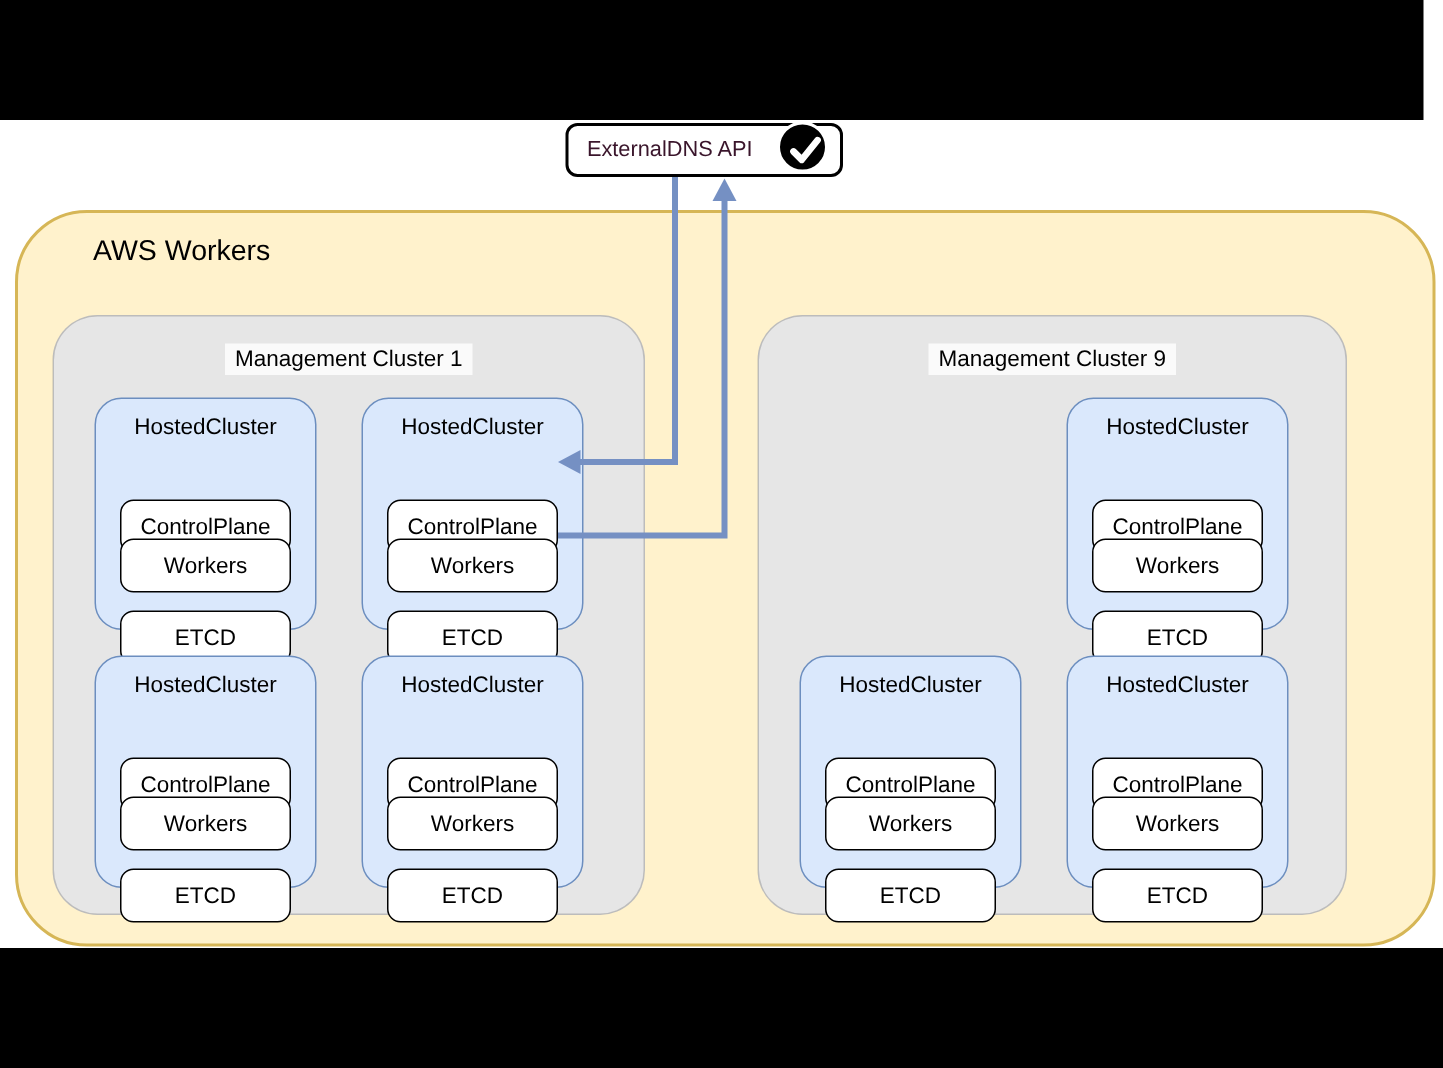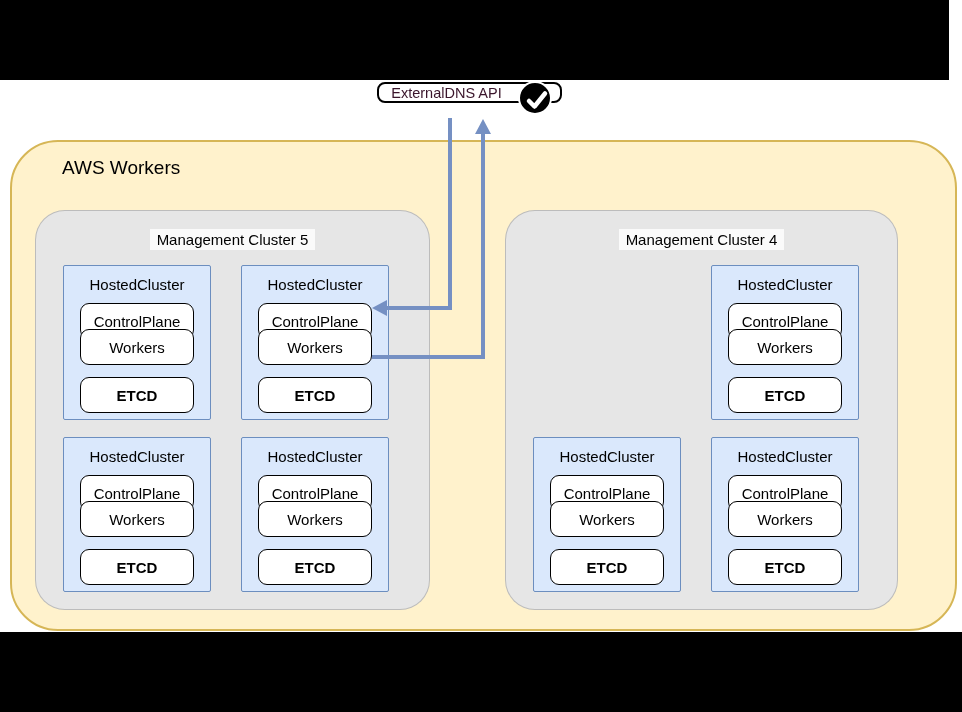--- a/index.html
+++ b/index.html
@@ -30,37 +30,37 @@
   .mgmt-2{left:505px;width:393px;}
   .mgmt-label{
     left:0;right:0;top:18px;text-align:center;font-size:15px;color:#000;
   }
   .mgmt-label span{
     background:rgba(255,255,255,0.8);padding:2px 7px;display:inline-block;
   }
 
   .hc{
     width:148px;height:155px;
-    background:#DAE8FC;border:1.5px solid #6C8EBF;border-radius:2px;padding-left:14px;
+    background:#DAE8FC;border:1.5px solid #6C8EBF;border-radius:18px;padding-left:14px;
   }
   .hc-title{
     left:0;right:0;top:10px;text-align:center;font-size:15px;color:#000;white-space:nowrap;
   }
   .hc-box{
     left:16px;width:114px;height:36px;
     background:#ffffff;border:1.5px solid #000;border-radius:9px;
     display:flex;align-items:center;justify-content:center;
-    font-size:15px;color:#000;white-space:nowrap;
+    font-size:15px;color:#000;white-space:nowrap;margin-top:30px;
   }
   .hc-box.b1{top:37px;}
   .hc-box.b2{top:63px;}
-  .hc-box.b3{top:111px;font-weight:bold;}
+  .hc-box.b3{top:111px;}
 
   .api-box{
-    left:377px;top:82px;width:185px;height:21px;
+    left:377px;top:82px;width:185px;height:36px;
     background:#ffffff;border:2px solid #000;border-radius:8px;
   }
   .api-label{
     left:0;top:0;bottom:0;right:46px;
     display:flex;align-items:center;justify-content:center;
     font-size:14.5px;color:#3a152b;white-space:nowrap;
   }
   .check-badge{
     left:139px;top:-3px;width:34px;height:34px;border-radius:50%;
     background:#000;border:2px solid #fff;
@@ -73,27 +73,27 @@
 <body>
 
 <div class="abs black-bar top-bar"></div>
 <div class="abs black-bar bottom-bar"></div>
 
 <div class="abs region"></div>
 <div class="abs region-label">AWS Workers</div>
 
 <div class="abs mgmt mgmt-1">
   <div class="abs mgmt-label">
-    <span>Management Cluster 5</span>
+    <span>Management Cluster 1</span>
   </div>
 </div>
 
 <div class="abs mgmt mgmt-2">
   <div class="abs mgmt-label">
-    <span>Management Cluster 4</span>
+    <span>Management Cluster 9</span>
   </div>
 </div>
 
 <div class="abs hc" style="left:63px;top:265px;">
   <div class="abs hc-title">HostedCluster</div>
   <div class="abs hc-box b1">ControlPlane</div>
   <div class="abs hc-box b2">Workers</div>
   <div class="abs hc-box b3">ETCD</div>
 </div>
 

